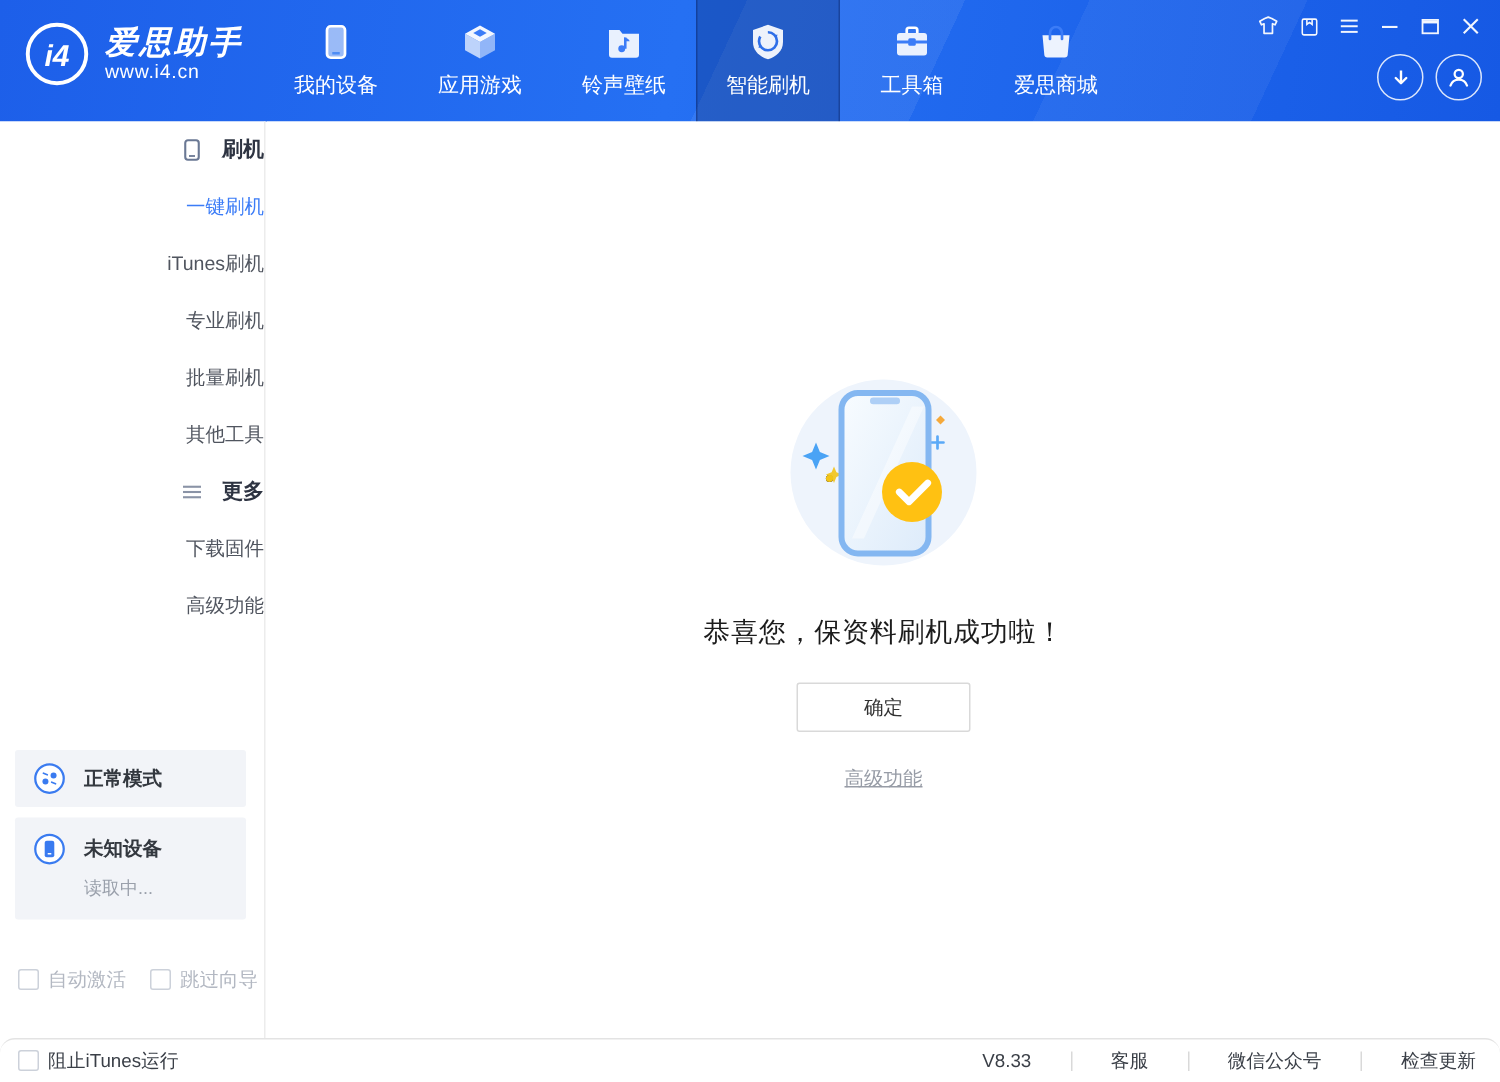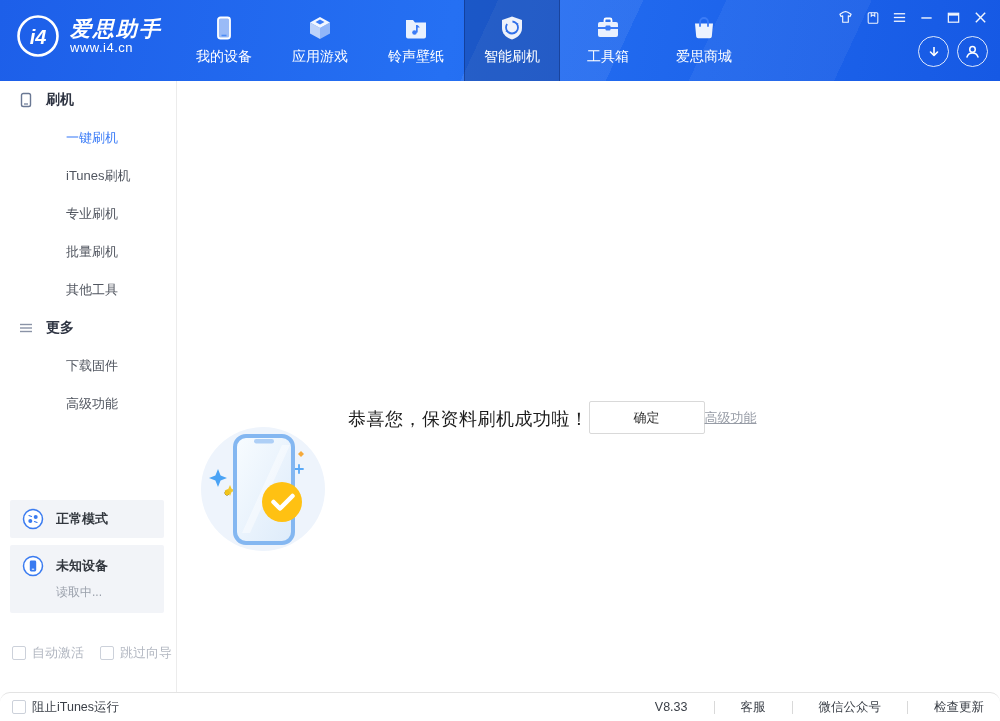--- a/index.html
+++ b/index.html
@@ -24,42 +24,42 @@
   .tab .t-label { font-size:14px; }
   .tab.active { background:rgba(8,32,100,.30); border-left:1px solid rgba(6,24,80,.35); border-right:1px solid rgba(6,24,80,.35); }
 
   .win-icons { position:absolute; right:12px; top:10px; display:flex; align-items:center; gap:12px; }
   .win-icon { width:15px; height:15px; display:flex; align-items:center; justify-content:center; cursor:pointer; opacity:.95; }
   .circle-btns { position:absolute; right:12px; top:36px; display:flex; gap:8px; }
   .circle-btn { width:31px; height:31px; border-radius:50%; border:1.5px solid rgba(255,255,255,.85); display:flex; align-items:center; justify-content:center; cursor:pointer; }
 
   
   .sidebar { position:absolute; left:0; top:81px; width:177px; bottom:29px; background:#fff; border-right:1px solid #ececec; }
-  .side-row { height:38px; display:flex; align-items:center; }
+  .side-row { height:38px; display:flex; align-items:center;justify-content:flex-end; }
   .side-header { padding-left:18px; gap:12px; cursor:default; }
   .side-header .s-icon { width:16px; height:16px; }
   .side-header .s-title { font-size:14px; font-weight:bold; color:#2e3442; }
   .side-item { padding-left:66px; font-size:13px; color:#50555f; cursor:pointer; }
   .side-item.active { color:#3b7cf7; }
 
   .side-card { position:absolute; left:10px; width:154px; background:#f2f4f8; border-radius:2px; }
   .mode-card { top:419px; height:38px; display:flex; align-items:center; gap:12px; padding-left:12px; cursor:pointer; }
   .device-card { top:464px; height:68px; padding:10px 0 0 12px; cursor:pointer; }
   .device-top { display:flex; align-items:center; gap:12px; }
   .card-icon { width:22px; height:22px; flex:0 0 22px; }
   .card-label { font-size:13px; font-weight:bold; color:#33383f; }
   .device-status { font-size:12px; color:#9aa0ab; margin:7px 0 0 34px; }
 
   .side-checks { position:absolute; left:12px; top:563px; display:flex; gap:16px; }
   .check-item { display:flex; align-items:center; gap:6px; cursor:pointer; }
   .checkbox { width:14px; height:14px; border:1px solid #ccd1da; border-radius:2px; background:#fff; }
   .check-label-muted { font-size:13px; color:#b3b8c2; }
 
   
-  .main { position:absolute; left:178px; top:81px; right:0; bottom:29px; background:#fff; display:flex; align-items:center;margin-top:40px; }
+  .main { position:absolute; left:178px; top:81px; right:0; bottom:29px; background:#fff; display:flex; flex-direction:column; align-items:center; }
   .illus { margin-top:168px; width:170px; height:136px; }
   .success-msg { margin-top:24px; font-size:18px; color:#1c1c1c; letter-spacing:.5px; }
   .confirm-btn { margin-top:22px; width:116px; height:33px; background:#fff; border:1px solid #d9d9d9; border-radius:2px; font-size:13px; color:#333; font-family:inherit; cursor:pointer; }
   .log-link { margin-top:22px; font-size:13px; color:#979ca6; text-decoration:underline; cursor:pointer; }
 
   
   .statusbar { position:absolute; left:0; bottom:0; width:1000px; height:29px; background:#fff; border-top:1px solid #e3e3e3; display:flex; align-items:center;border-radius:10px; }
   .block-itunes { display:flex; align-items:center; gap:6px; margin-left:12px; cursor:pointer; }
   .block-itunes .lbl { font-size:12.5px; color:#3a3f47; }
   .status-right { margin-left:auto; display:flex; align-items:center; margin-right:16px; }

